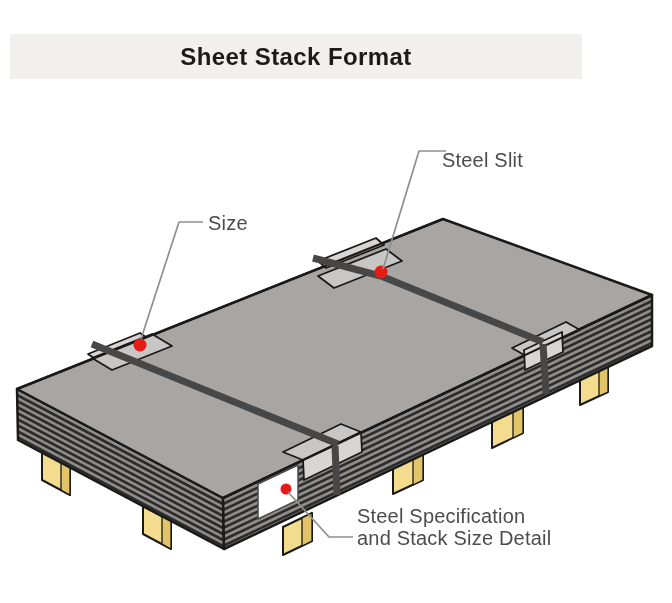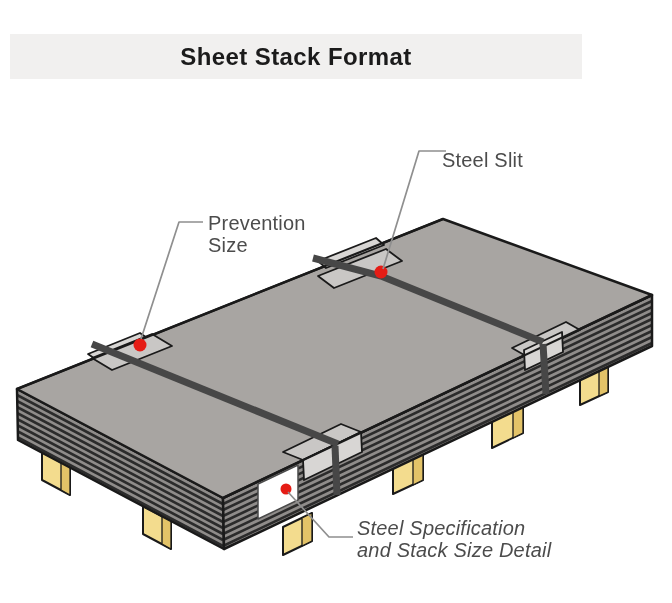--- a/index.html
+++ b/index.html
@@ -161,20 +161,19 @@
   <polyline class="leader" points="446,151 419,151 383,269"></polyline>
   <polyline class="leader" points="203,222 179,222 141,339"></polyline>
   <polyline class="leader" points="288,492 329,537 353,537"></polyline>
 </svg>
 
 <div class="ann" style="left:442px; top:141px;margin-top:8px;">
   <span>Steel Slit</span>
 </div>
 
 <div class="ann" style="left:208px; top:212px;">
-  <div>Prevention</div>
   <div>Size</div>
 </div>
 
-<div class="ann" style="left:357px; top:517px;font-style:italic;">
+<div class="ann" style="left:357px; top:505px;">
   <div>Steel Specification</div>
   <div>and Stack Size Detail</div>
 </div>
 
 </body></html>

